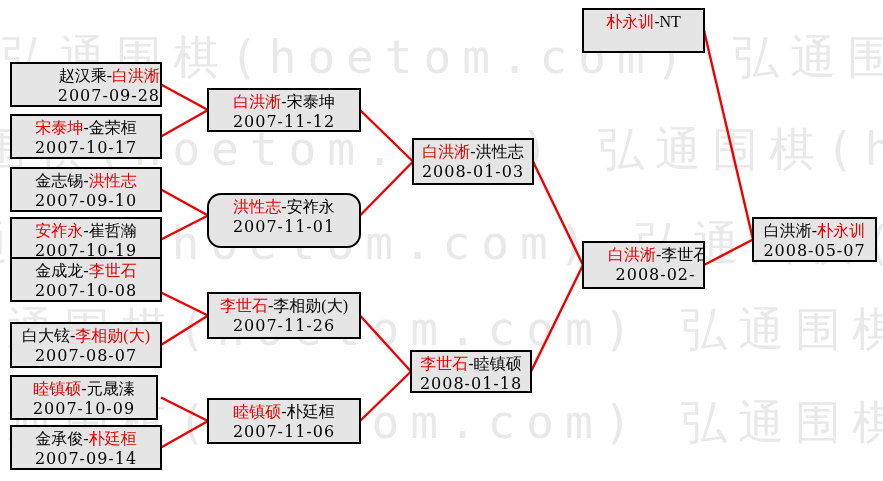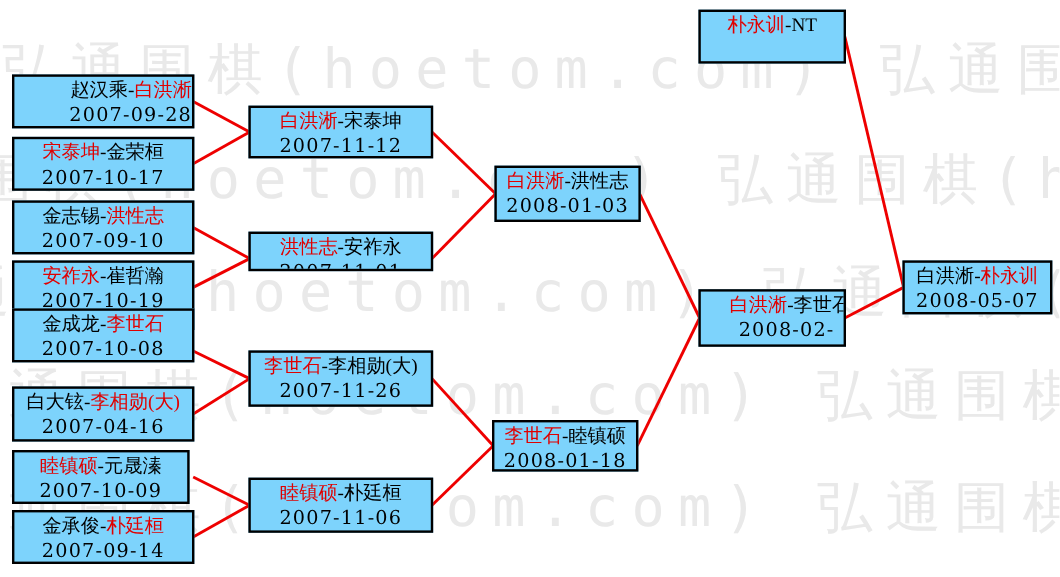--- a/index.html
+++ b/index.html
@@ -22,21 +22,21 @@
     line-height:46px;
     user-select:none;
   }
   
   #lines{position:absolute;left:0;top:0;z-index:2;}
   
   #bracket{position:absolute;inset:0;z-index:3;}
   .match{
     position:absolute;
     box-sizing:border-box;
-    background:#7dd3fc;
+    background:#e5e5e5;
     border:2px solid #000000;
     text-align:center;
     padding-top:2px;
     overflow:hidden;
   }
   .names{
     font-size:16px;
     line-height:20px;
     color:#000000;
     white-space:nowrap;
@@ -95,35 +95,35 @@
       <div class="match" style="left: 10px; top: 217px; width: 152px; height: 58px;">
         <div class="names"><span class="win">安祚永</span><span>-</span><span>崔哲瀚</span></div>
         <div class="date">2007-10-19</div>
       </div>
       <div class="match" style="left: 10px; top: 257px; width: 152px; height: 45px;">
         <div class="names"><span>金成龙</span><span>-</span><span class="win">李世石</span></div>
         <div class="date">2007-10-08</div>
       </div>
       <div class="match" style="left: 10px; top: 322px; width: 152px; height: 46px;">
         <div class="names"><span>白大铉</span><span>-</span><span class="win">李相勋(大)</span></div>
-        <div class="date">2007-04-16</div>
+        <div class="date">2007-08-07</div>
       </div>
       <div class="match" style="left: 10px; top: 375px; width: 148px; height: 45px;">
         <div class="names"><span class="win">睦镇硕</span><span>-</span><span>元晟溱</span></div>
         <div class="date">2007-10-09</div>
       </div>
       <div class="match" style="left: 10px; top: 425px; width: 152px; height: 45px;">
         <div class="names"><span>金承俊</span><span>-</span><span class="win">朴廷桓</span></div>
         <div class="date">2007-09-14</div>
       </div>
       <div class="match" style="left: 207px; top: 88px; width: 154px; height: 44px;">
         <div class="names"><span class="win">白洪淅</span><span>-</span><span>宋泰坤</span></div>
         <div class="date">2007-11-12</div>
       </div>
-      <div class="match" style="left: 207px; top: 193px; width: 154px; height: 33px;">
+      <div class="match" style="left: 207px; top: 193px; width: 154px; height: 55px; border-radius: 14px;">
         <div class="names"><span class="win">洪性志</span><span>-</span><span>安祚永</span></div>
         <div class="date">2007-11-01</div>
       </div>
       <div class="match" style="left: 207px; top: 292px; width: 154px; height: 47px;">
         <div class="names"><span class="win">李世石</span><span>-</span><span>李相勋(大)</span></div>
         <div class="date">2007-11-26</div>
       </div>
       <div class="match" style="left: 207px; top: 398px; width: 154px; height: 46px;">
         <div class="names"><span class="win">睦镇硕</span><span>-</span><span>朴廷桓</span></div>
         <div class="date">2007-11-06</div>

